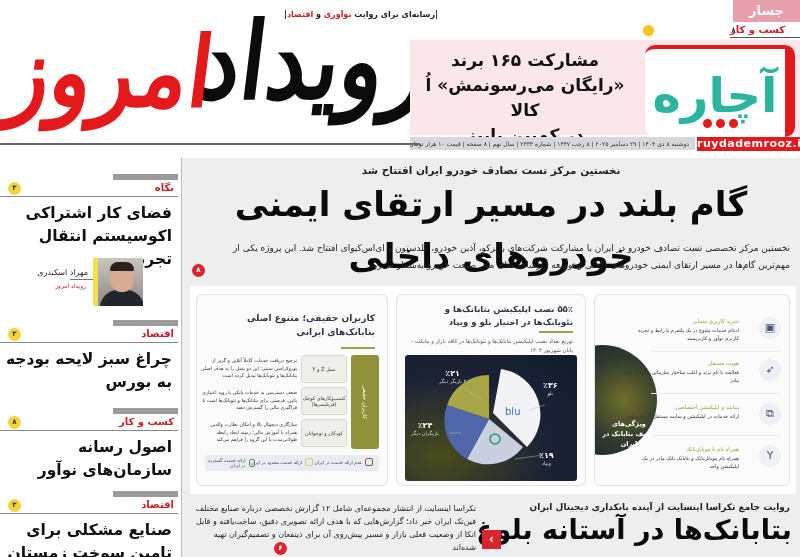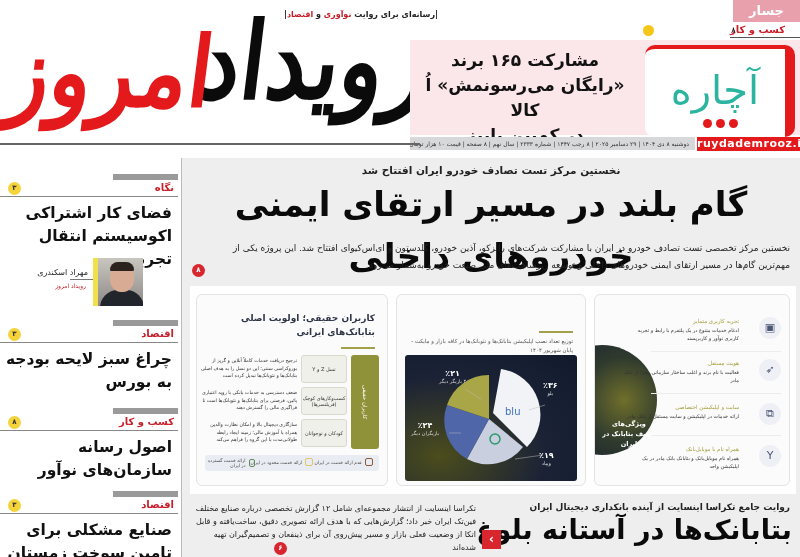--- a/index.html
+++ b/index.html
@@ -15,21 +15,21 @@
     font-size: 88px; line-height: 120px; color: #e3191b; letter-spacing: -3px; transform: scaleY(1.1) skewX(-8deg); }
   .tagline { position: absolute; left: 284px; top: 10px; font-size: 8px; font-weight: bold; color: #222; direction: rtl; }
   .tagline .accent { color: #c8202a; }
   .masthead-rule { position: absolute; left: 0; top: 143px; width: 420px; height: 2px; background: #666; }
 
   .ad-box { position: absolute; left: 410px; top: 40px; width: 390px; height: 95px; background: #fbe6ea; }
   .ad-text { position: absolute; left: 425px; top: 48px; width: 200px; direction: rtl; text-align: center;
     font-weight: bold; font-size: 17px; line-height: 25px; color: #121212; }
   .ad-logo { position: absolute; left: 645px; top: 45px; width: 150px; height: 92px; background: #fff; border-radius: 10px;
     border-right: 10px solid #e3191b; border-top: 4px solid #e3191b; }
-  .ad-logo-text { position: absolute; left: 0; right: 0; top: 18px; text-align: center; font-size: 40px; font-weight: normal;
+  .ad-logo-text { position: absolute; left: 0; right: 0; top: 18px; text-align: center; font-size: 48px; font-weight: bold;
     color: #2bb5a1; font-family: "DejaVu Sans", sans-serif; }
   .ad-dots { position: absolute; left: 58px; top: 70px; display: flex; gap: 4px; }
   .ad-dots span { width: 9px; height: 9px; border-radius: 50%; background: #e3191b; display: block; }
 
   .jasar { position: absolute; left: 733px; top: 0; width: 67px; height: 22px; background: #e9a0ad; color: #fff;
     font-weight: bold; font-size: 13px; text-align: center; line-height: 22px; }
   .jasar-section { position: absolute; left: 730px; top: 24px; direction: rtl; font-size: 10px; font-weight: bold; color: #c8202a; }
   .jasar-page { position: absolute; left: 731px; top: 25px; font-size: 9px; color: #111; }
   .jasar-rule { position: absolute; left: 730px; top: 37px; width: 70px; height: 1px; background: #555; }
   .sun-dot { position: absolute; left: 643px; top: 25px; width: 11px; height: 11px; border-radius: 50%; background: #f5c518; }
@@ -195,21 +195,21 @@
 
 <div class="main">
   <div class="kicker">نخستین مرکز تست تصادف خودرو ایران افتتاح شد</div>
   <div class="headline">گام بلند در مسیر ارتقای ایمنی خودروهای داخلی</div>
   <div class="lede">نخستین مرکز تخصصی تست تصادف خودرو در ایران با مشارکت شرکت‌های رایزکو، آذین خودرو، گلدستون و ای‌اس‌کیوای افتتاح شد. این پروژه یکی از مهم‌ترین گام‌ها در مسیر ارتقای ایمنی خودروهای داخلی و توسعه زیرساخت‌های ملی صنعت خودرو به‌شمار می‌رود</div>
   <div class="page-badge" style="left:10px;top:106px;">۸</div>
 
   <div class="infographic">
 
     <div class="card" style="left:6px;width:192px;">
-      <div class="card-title" style="top:16px;font-size:9px;line-height:14px;">کاربران حقیقی؛ اولویت اصلی بتابانک‌های ایرانی</div>
+      <div class="card-title" style="top:16px;font-size:9px;line-height:14px;">کاربران حقیقی؛ متنوع اصلی بتابانک‌های ایرانی</div>
       <div class="card-underline" style="right:12px;top:52px;width:34px;"></div>
       <div class="tbl-side">کاربران حقیقی</div>
 
       <div class="tbl-cell" style="top:60px;">نسل Z و Y</div>
       <div class="tbl-desc" style="top:62px;">ترجیح دریافت خدمات کاملاً آنلاین و گریز از بوروکراسی سنتی؛ این دو نسل را به هدف اصلی بتابانک‌ها و نئوبانک‌ها تبدیل کرده است</div>
       <div class="tbl-cell" style="top:92px;">کسب‌وکارهای کوچک (فریلنسرها)</div>
       <div class="tbl-desc" style="top:94px;">ضعف دسترسی به خدمات بانکی با رویه اعتباری پائین، فرصتی برای بتابانک‌ها و نئوبانک‌ها است تا فراگیری مالی را گسترش دهند</div>
       <div class="tbl-cell" style="top:124px;">کودکان و نوجوانان</div>
       <div class="tbl-desc" style="top:126px;">سازگاری دیجیتال بالا و امکان نظارت والدین همراه با آموزش مالی؛ زمینه ایجاد رابطه طولانی‌مدت با این گروه را فراهم می‌کند</div>
 
@@ -223,20 +223,21 @@
             <span>ارائه خدمت محدود در ایران</span>
           </div>
         <div class="leg" style="right:124px;">
             <i style="border-color:#5f8a5a;"></i>
             <span>ارائه خدمت گسترده در ایران</span>
           </div>
       </div>
     </div>
 
     <div class="card" style="left:206px;width:190px;">
+      <div class="card-title" style="top:8px;font-size:8.5px;line-height:13px;">۵۵٪ نصب اپلیکیشن بتابانک‌ها و نئوبانک‌ها در اختیار بلو و ویپاد</div>
       <div class="card-underline" style="right:12px;top:36px;width:34px;"></div>
       <div class="card-sub" style="top:42px;">توزیع تعداد نصب اپلیکیشن بتابانک‌ها و نئوبانک‌ها در کافه بازار و مایکت - پایان شهریور ۱۴۰۴</div>
 
       <div class="pie-panel">
         <svg width="172" height="126" viewBox="0 0 172 126">
 
           <path d="M88 58 L96 14 A46 46 0 0 1 122 92 Z" fill="#f2f3f6"></path>
 
           <path d="M84 64 L118 92 A44 44 0 0 1 62 104 Z" fill="#c9cfdf"></path>
 

